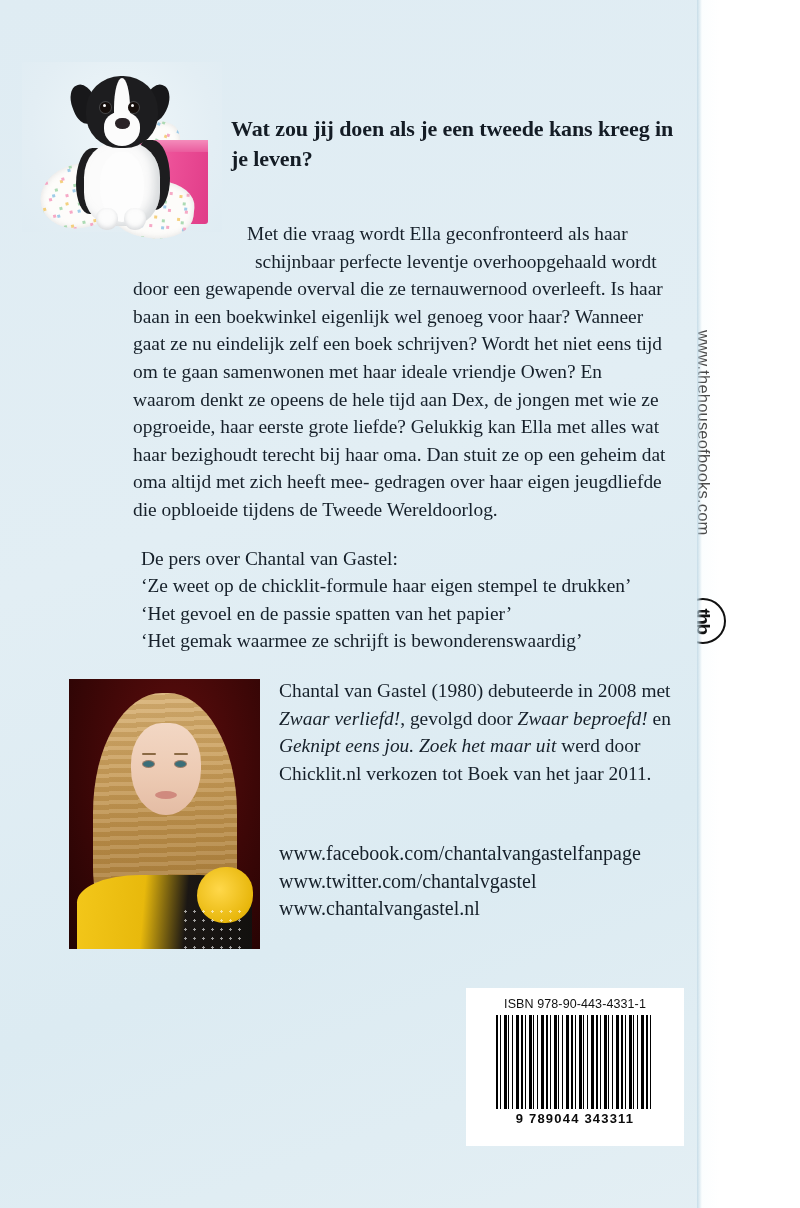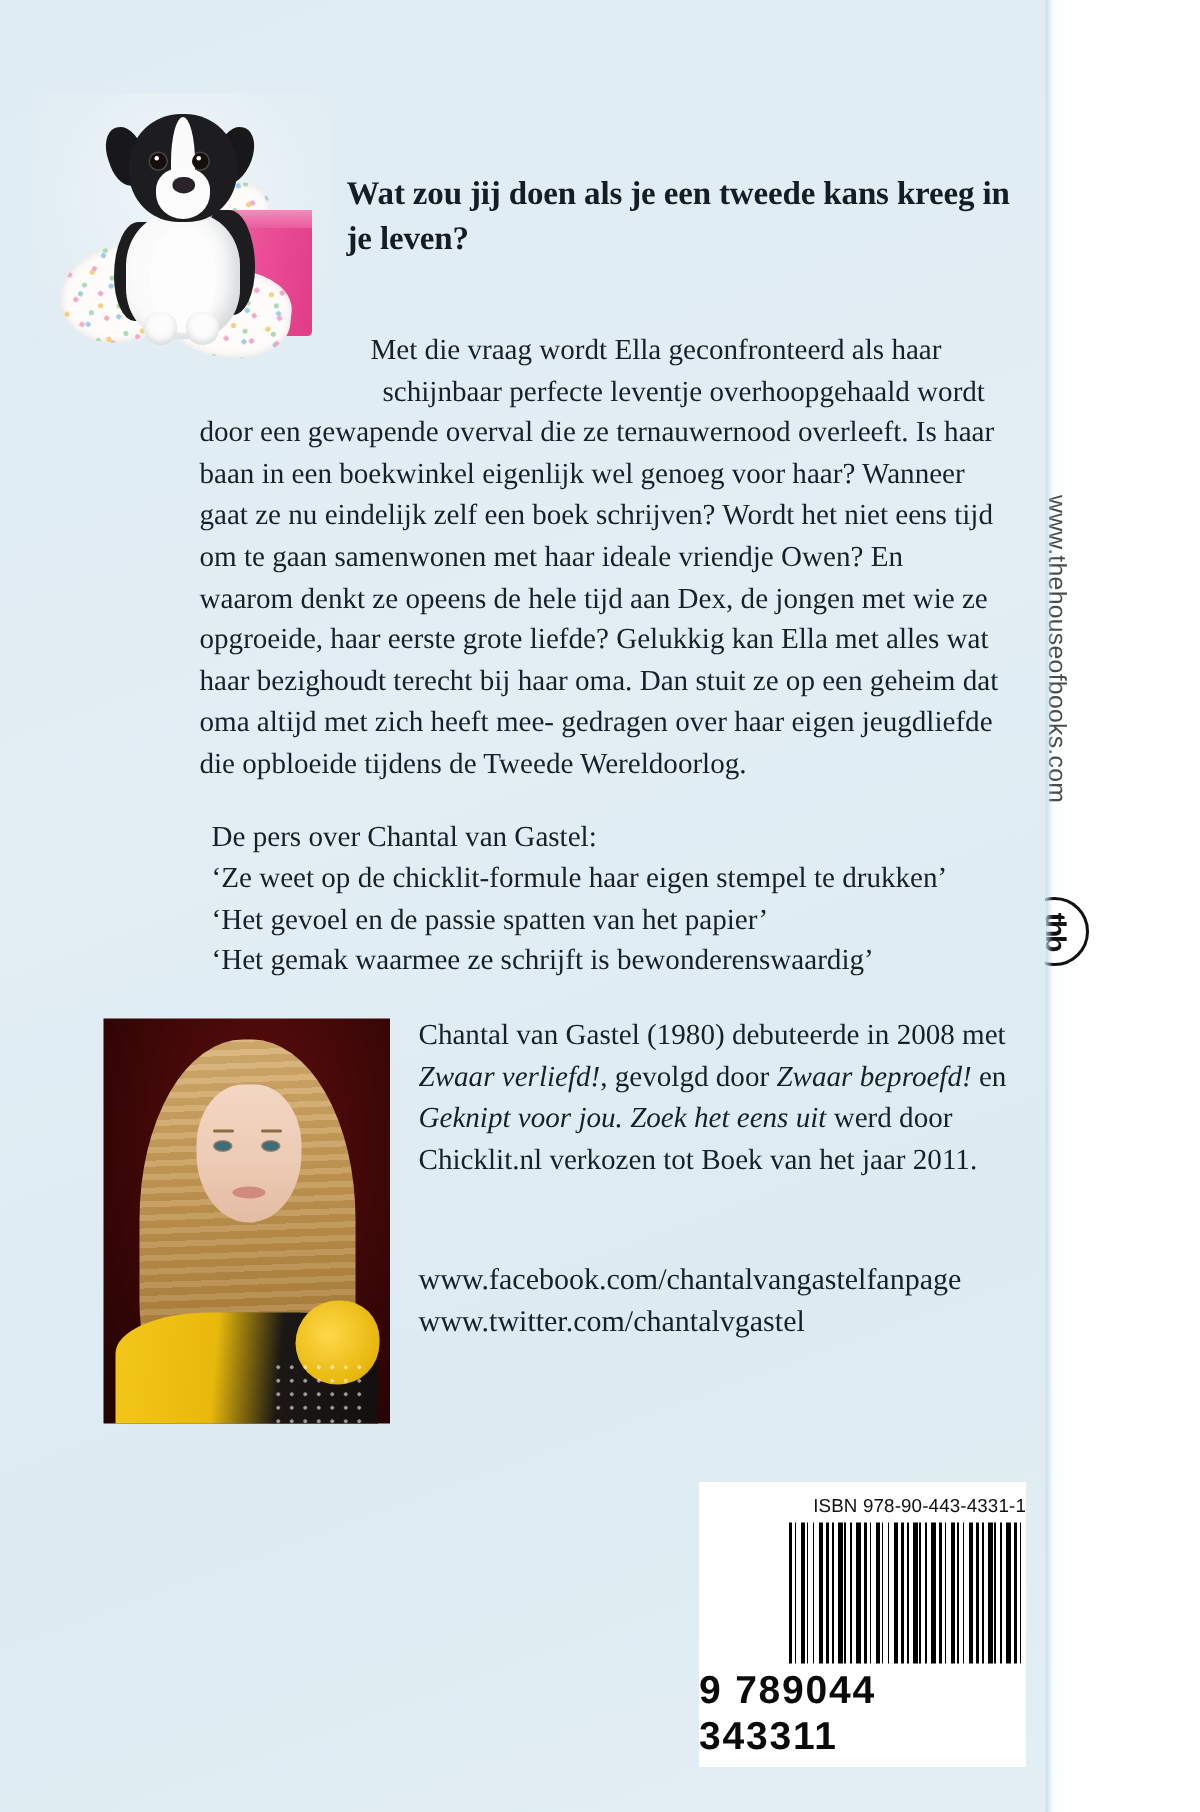--- a/index.html
+++ b/index.html
@@ -230,25 +230,25 @@
     font-size: 20px;
     line-height: 27.6px;
     color: #16202a;
   }
   .links div { white-space: nowrap; }
 
   
   .barcode-box {
     position: absolute;
     left: 466px; top: 988px;
-    width: 218px; height: 190px;
+    width: 218px; height: 158px;
     background: #ffffff;
     display: flex;
     flex-direction: column;
-    align-items: flex-end;
+    align-items: center;
   }
   .isbn-text {
     margin-top: 9px;
     font-family: "Liberation Sans", "DejaVu Sans", sans-serif;
     font-size: 12.5px;
     color: #111;
     letter-spacing: .1px;
   }
   .bars {
     margin-top: 4px;
@@ -256,21 +256,21 @@
     background-image: repeating-linear-gradient(
       90deg,
       #000 0 2px, #fff 2px 4px, #000 4px 5px, #fff 5px 8px,
       #000 8px 11px, #fff 11px 12px, #000 12px 13px, #fff 13px 16px,
       #000 16px 17px, #fff 17px 20px, #000 20px 23px, #fff 23px 25px
     );
   }
   .bars-digits {
     margin-top: 2px;
     font-family: "Liberation Sans", "DejaVu Sans", sans-serif;
-    font-size: 26px;
+    font-size: 13px;
     font-weight: 600;
     color: #0b0b0b;
     letter-spacing: 1.2px;
   }
 
   
   .spine {
     position: absolute;
     left: 697px; top: 0;
     width: 103px; height: 1208px;
@@ -384,26 +384,27 @@
       <div class="ap-brow r"></div>
       <div class="ap-eyeL"></div>
       <div class="ap-eyeR"></div>
       <div class="ap-lips"></div>
       <div class="ap-top"></div>
       <div class="ap-shoulder-flower"></div>
       <div class="ap-sparkle"></div>
     </div>
 
     <div class="bio">
-      <span>Chantal van Gastel (1980) debuteerde in 2008 met </span><em>Zwaar verliefd!</em><span>, gevolgd door </span><em>Zwaar beproefd!</em><span> en </span><em>Geknipt voor jou. Zoek het eens uit</em><span> werd door Chicklit.nl verkozen tot Boek van het jaar 2011.</span>
+      <span>Chantal van Gastel (1980) debuteerde in 2008 met </span><em>Zwaar verliefd!</em><span>, gevolgd door </span><em>Zwaar beproefd!</em><span> en </span><em>Geknipt eens jou. Zoek het maar uit</em><span> werd door Chicklit.nl verkozen tot Boek van het jaar 2011.</span>
     </div>
 
     <div class="links">
       <div>www.facebook.com/chantalvangastelfanpage</div>
       <div>www.twitter.com/chantalvgastel</div>
+      <div>www.chantalvangastel.nl</div>
     </div>
 
     <div class="barcode-box">
       <div class="isbn-text">ISBN 978-90-443-4331-1</div>
       <div class="bars"></div>
       <div class="bars-digits">9 789044 343311</div>
     </div>
   </div>
 
   <div class="spine">

